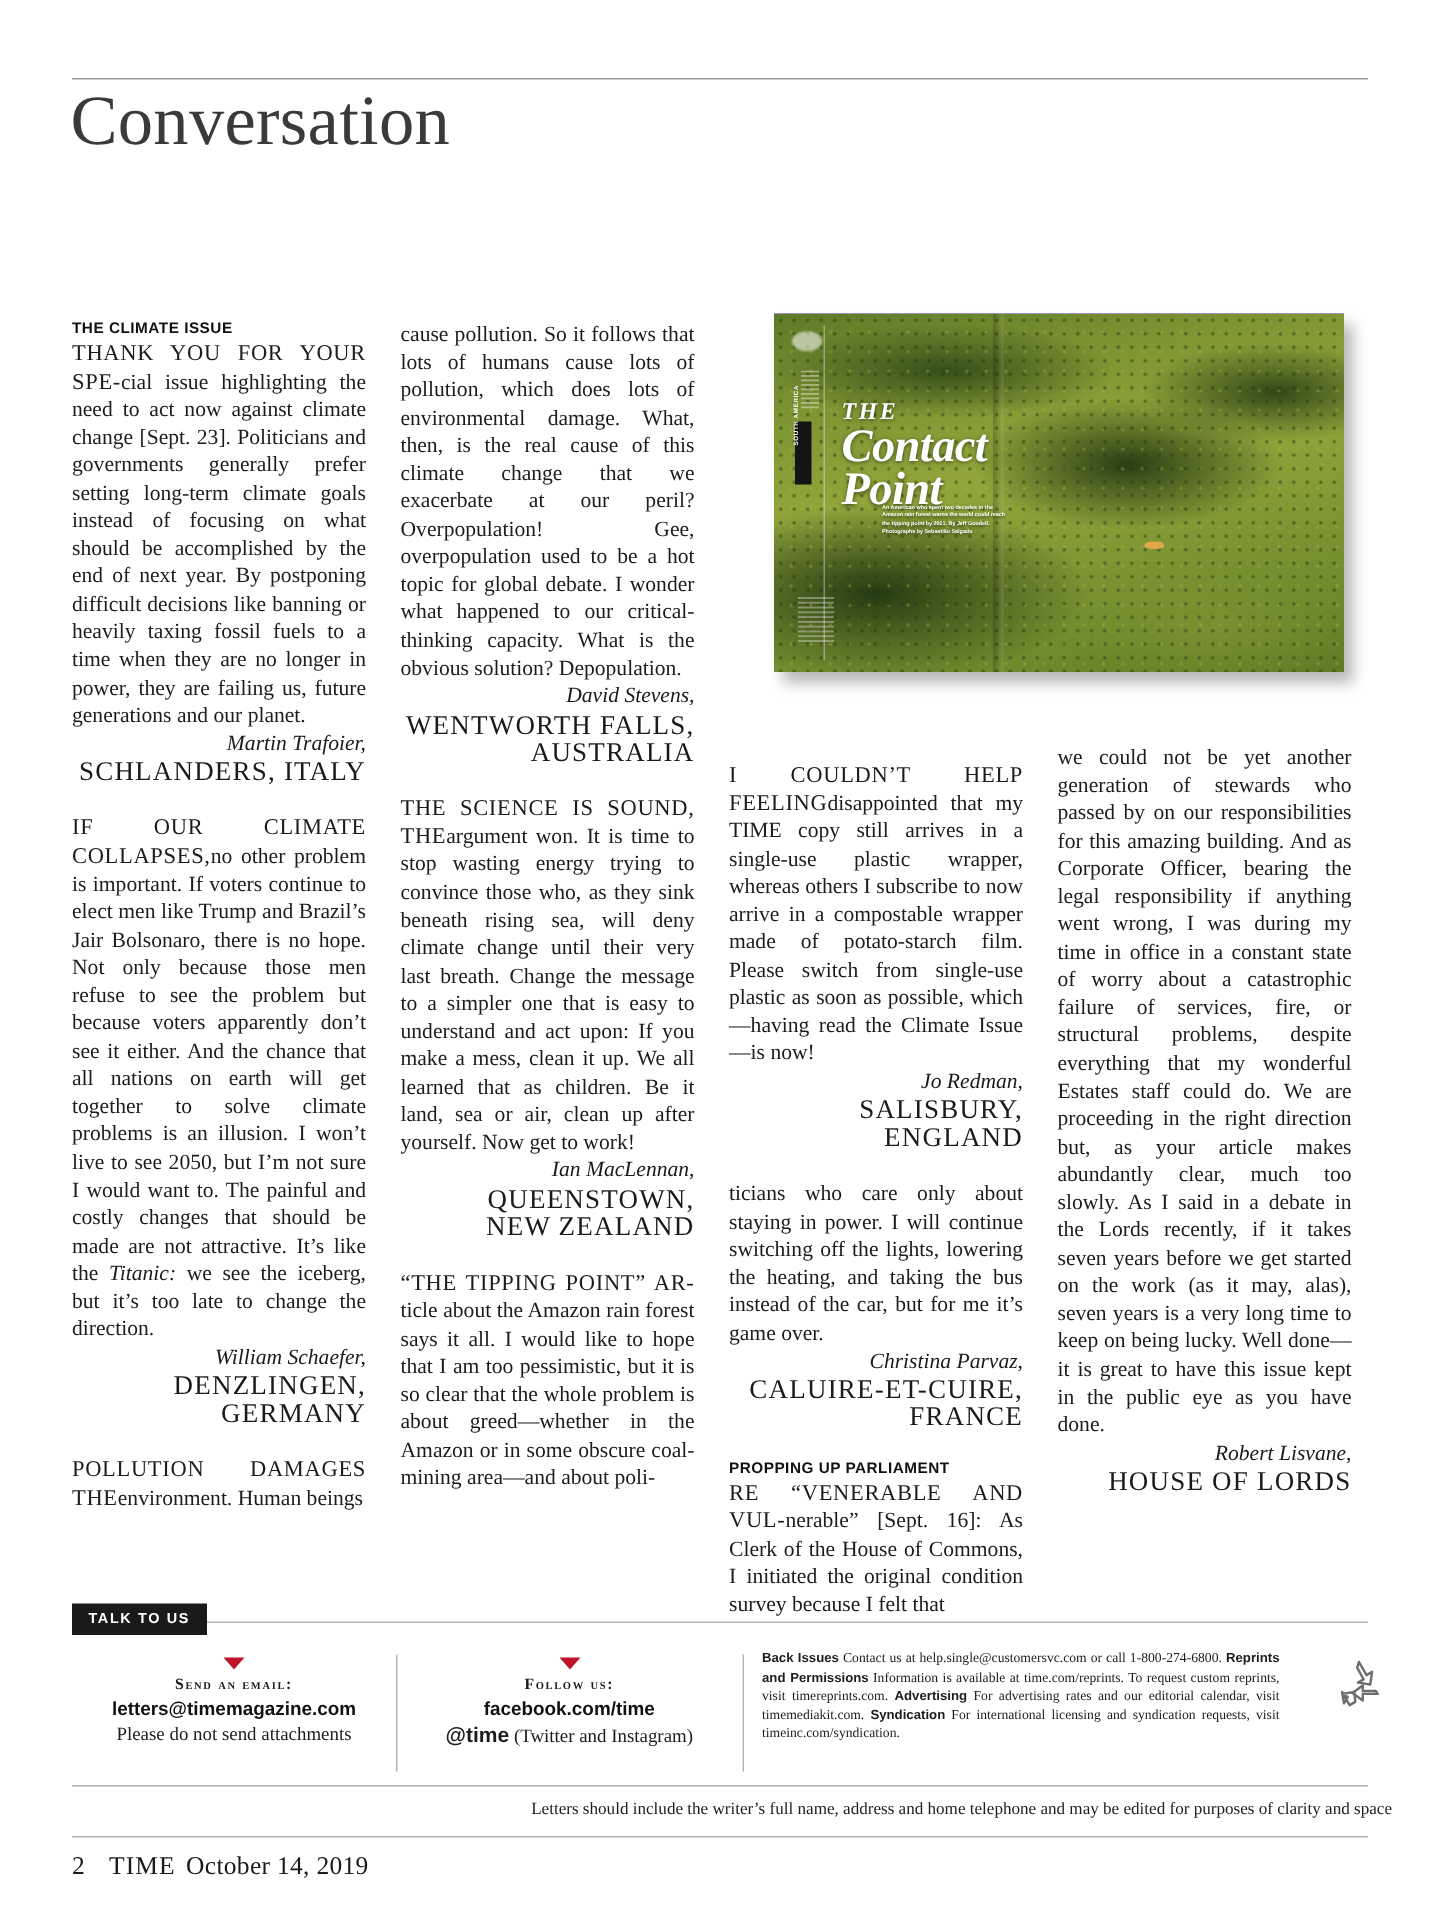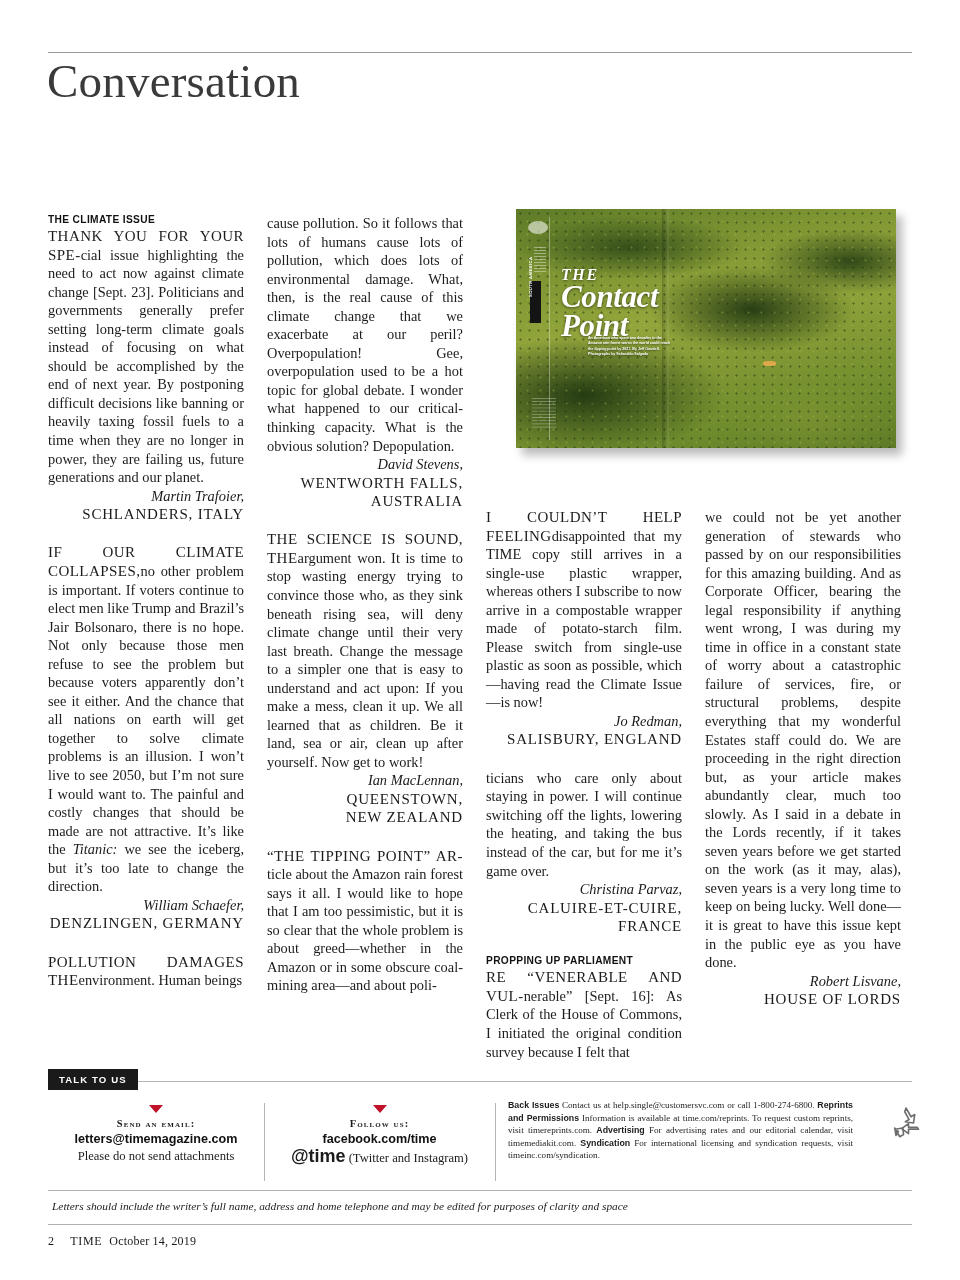--- a/index.html
+++ b/index.html
@@ -46,21 +46,21 @@
     width: 864px;
   }
   .col {
     position: absolute;
     top: 0;
     width: 196px;
   }
   .col-1 { left: 0px; }
   .col-2 { left: 219px; }
   .col-3 { left: 438px; top: 294px; }
-  .col-4 { left: 657px; top: 294px; }
+  .col-4 { left: 657px; top: 282px; }
 
   .letter { margin-bottom: 20px; }
   .letter:last-child { margin-bottom: 0; }
 
   .sub-head {
     font-family: "Liberation Sans", "DejaVu Sans", sans-serif;
     font-size: 10.2px;
     font-weight: bold;
     letter-spacing: 0.35px;
     color: #111;
@@ -86,21 +86,21 @@
     font-style: italic;
     text-align: right;
     font-size: 14.4px;
     line-height: 18.4px;
     margin: 0;
   }
   .sig-place {
     text-align: right;
     font-variant: small-caps;
     letter-spacing: 0.8px;
-    font-size: 15px;
+    font-size: 18px;
     line-height: 18.4px;
     margin: 0;
   }
 
   
   .spread-wrap {
     position: absolute;
     left: 516px; top: 209px;
     width: 396px; height: 248px;
   }
@@ -290,21 +290,21 @@
     line-height: 17px;
     color: #111;
   }
   .f-sub {
     font-size: 12.6px;
     line-height: 16px;
     color: #1c1c1c;
   }
   .f-sub b {
     font-family: "Liberation Sans", "DejaVu Sans", sans-serif;
-    font-size: 18px;
+    font-size: 14px;
   }
 
   .f-col-3 {
     position: absolute;
     left: 460px; top: 4px;
     width: 345px;
   }
   .legal {
     font-size: 9.1px;
     line-height: 12.6px;
@@ -325,38 +325,37 @@
 
   
   .note-rule-top {
     position: absolute;
     left: 48px; top: 1190px;
     width: 864px; height: 1px;
     background: #b0b0b0;
   }
   .note {
     position: absolute;
-    left: 52px; top: 1198px;
+    left: 64px; top: 1198px;
     width: 864px;
-    text-align: left;
-    font-style: italic;
+    text-align: right;
     font-size: 11.4px;
     line-height: 16px;
     color: #1c1c1c;
   }
   .note-rule-bottom {
     position: absolute;
     left: 48px; top: 1224px;
     width: 864px; height: 1px;
     background: #b0b0b0;
   }
   .folio {
     position: absolute;
     left: 48px; top: 1234px;
-    font-size: 12px;
+    font-size: 17px;
     letter-spacing: 0.2px;
     color: #1a1a1a;
   }
   .folio .num { margin-right: 16px; }
   .folio .time { font-variant: small-caps; letter-spacing: 0.7px; margin-right: 7px; }
 </style>
 </head>
 <body>
 
 <div class="page">

